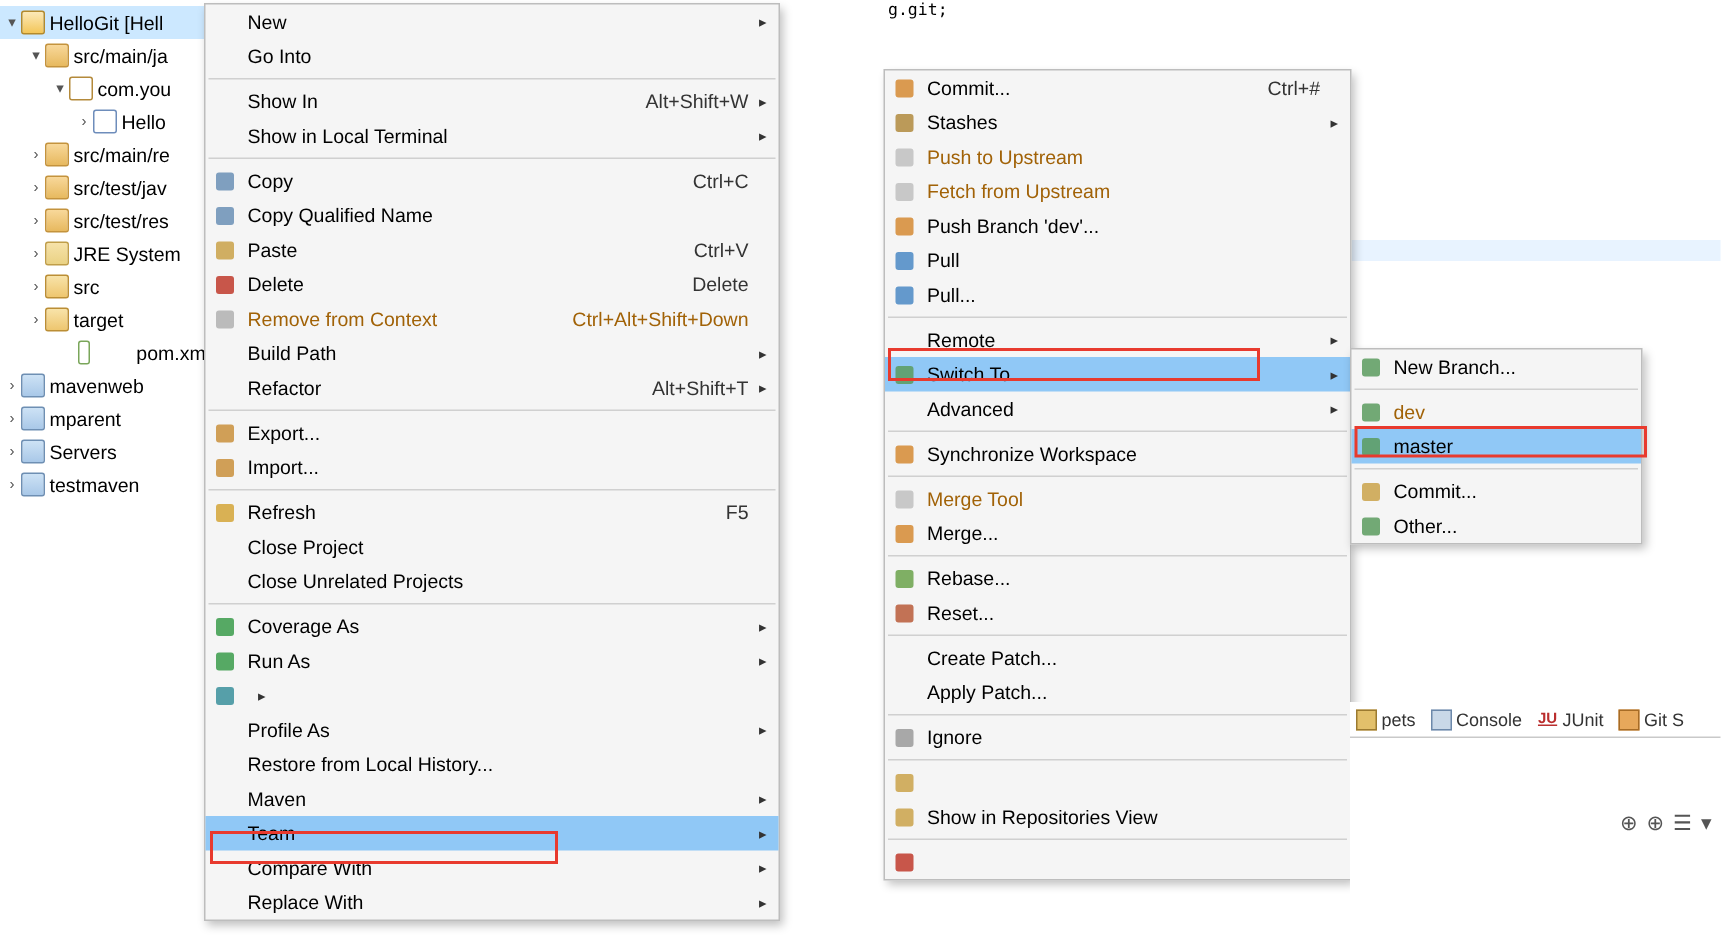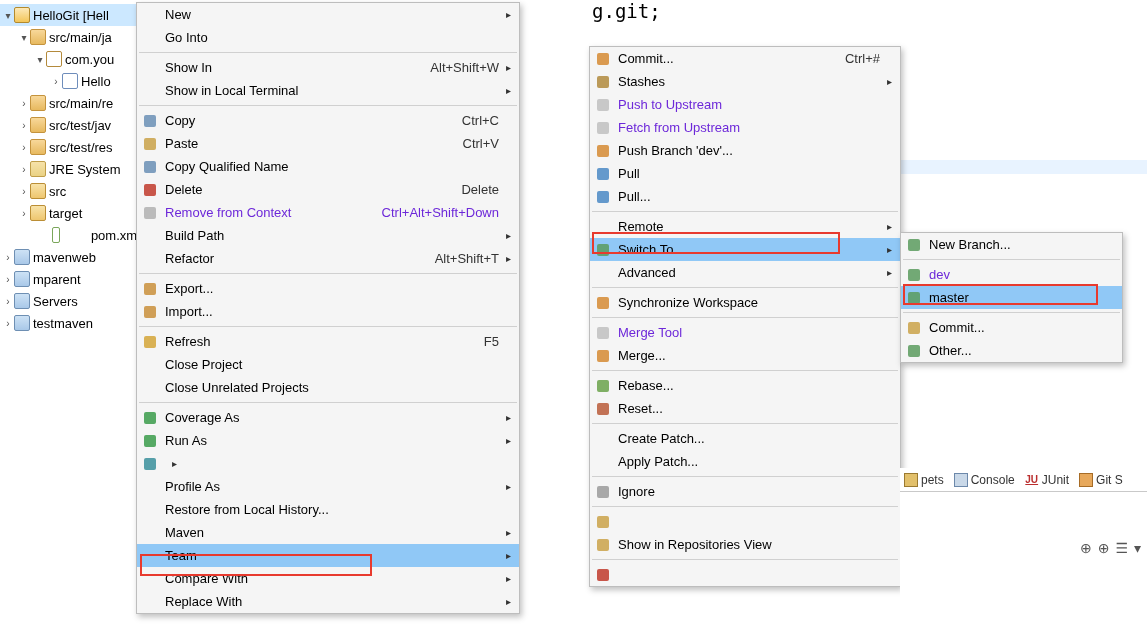--- a/index.html
+++ b/index.html
@@ -48,55 +48,55 @@
   .ico-jre { background: linear-gradient(#f6e2a9,#ead284); border:1px solid #c09e49; border-radius:2px;}
   .ico-fldr { background: linear-gradient(#f8e3a9,#eec66f); border:1px solid #bb8e35; border-radius:2px;}
   .ico-xml { background:#fff; border:1px solid #7aa65a; border-radius:2px;}
   .ico-pp { background: linear-gradient(#cde2f5,#a9c8e8); border:1px solid #6e8fb3; border-radius:2px;}
   .tree-label { color:#000; }
 
   .editor-fragment {
     position:absolute;
     left: 592px; top: 0;
     font-family: Consolas, monospace;
-    font-size: 19px;
+    font-size: 11px;
     color:#000;
   }
 
   .context-menu {
     position: absolute;
     background: #f5f5f5;
     border: 1px solid #bdbdbd;
     box-shadow: 2px 3px 6px rgba(0,0,0,.25);
   }
   .menu-item {
     display: flex;
     align-items: center;
     height: 23px;
     padding: 0 8px 0 4px;
     position: relative;
   }
   .menu-item.highlight { background:#90c8f6; }
   .menu-item.disabled .mi-label,
-  .menu-item.disabled .mi-accel { color:#6d28d9; }
+  .menu-item.disabled .mi-accel { color:#a16207; }
   .menu-item.disabled .mi-arrow { color:#9d9d9d; }
   .mi-icon {
     width: 18px; height: 16px;
     margin-right: 6px;
     display:flex; align-items:center; justify-content:center;
     font-size:12px;
   }
   .mi-label { flex:1; }
   .mi-accel { color:#333; margin-left: 18px; }
   .mi-arrow { width:12px; text-align:right; color:#333; font-size:10px;}
   .menu-sep { height:1px; background:#d0d0d0; margin:3px 2px; }
 
   #menu-main { left:136px; top:2px; width:384px; }
   #menu-team { left:589px; top:46px; width:312px; }
-  #menu-switch { left:900px; top:232px; width:223px; }
+  #menu-switch { left:900px; top:232px; width:195px; }
 
   
   .redbox { position:absolute; border:2px solid #e83a2e; pointer-events:none;}
   #rb-team   { left:140px; top:554px; width:232px; height:22px; }
   #rb-switch { left:592px; top:232px; width:248px; height:22px; }
   #rb-master { left:903px; top:284px; width:195px; height:21px; }
 
   
   .svg { width:16px; height:16px; }
 
@@ -250,34 +250,34 @@
           <rect x="2" y="2" width="12" height="12" rx="2" fill="#6a8fb5" fill-opacity="0.85"></rect>
         </svg>
       </span>
       <span class="mi-label">Copy</span>
       <span class="mi-accel">Ctrl+C</span>
       <span class="mi-arrow"></span>
     </div>
     <div class="menu-item">
       <span class="mi-icon">
         <svg class="svg" viewBox="0 0 16 16">
+          <rect x="2" y="2" width="12" height="12" rx="2" fill="#6a8fb5" fill-opacity="0.85"></rect>
+        </svg>
+      </span>
+      <span class="mi-label">Copy Qualified Name</span>
+      <span class="mi-arrow"></span>
+    </div>
+    <div class="menu-item">
+      <span class="mi-icon">
+        <svg class="svg" viewBox="0 0 16 16">
           <rect x="2" y="2" width="12" height="12" rx="2" fill="#c9a148" fill-opacity="0.85"></rect>
         </svg>
       </span>
       <span class="mi-label">Paste</span>
       <span class="mi-accel">Ctrl+V</span>
-      <span class="mi-arrow"></span>
-    </div>
-    <div class="menu-item">
-      <span class="mi-icon">
-        <svg class="svg" viewBox="0 0 16 16">
-          <rect x="2" y="2" width="12" height="12" rx="2" fill="#6a8fb5" fill-opacity="0.85"></rect>
-        </svg>
-      </span>
-      <span class="mi-label">Copy Qualified Name</span>
       <span class="mi-arrow"></span>
     </div>
     <div class="menu-item">
       <span class="mi-icon">
         <svg class="svg" viewBox="0 0 16 16">
           <rect x="2" y="2" width="12" height="12" rx="2" fill="#c0392b" fill-opacity="0.85"></rect>
         </svg>
       </span>
       <span class="mi-label">Delete</span>
       <span class="mi-accel">Delete</span>

